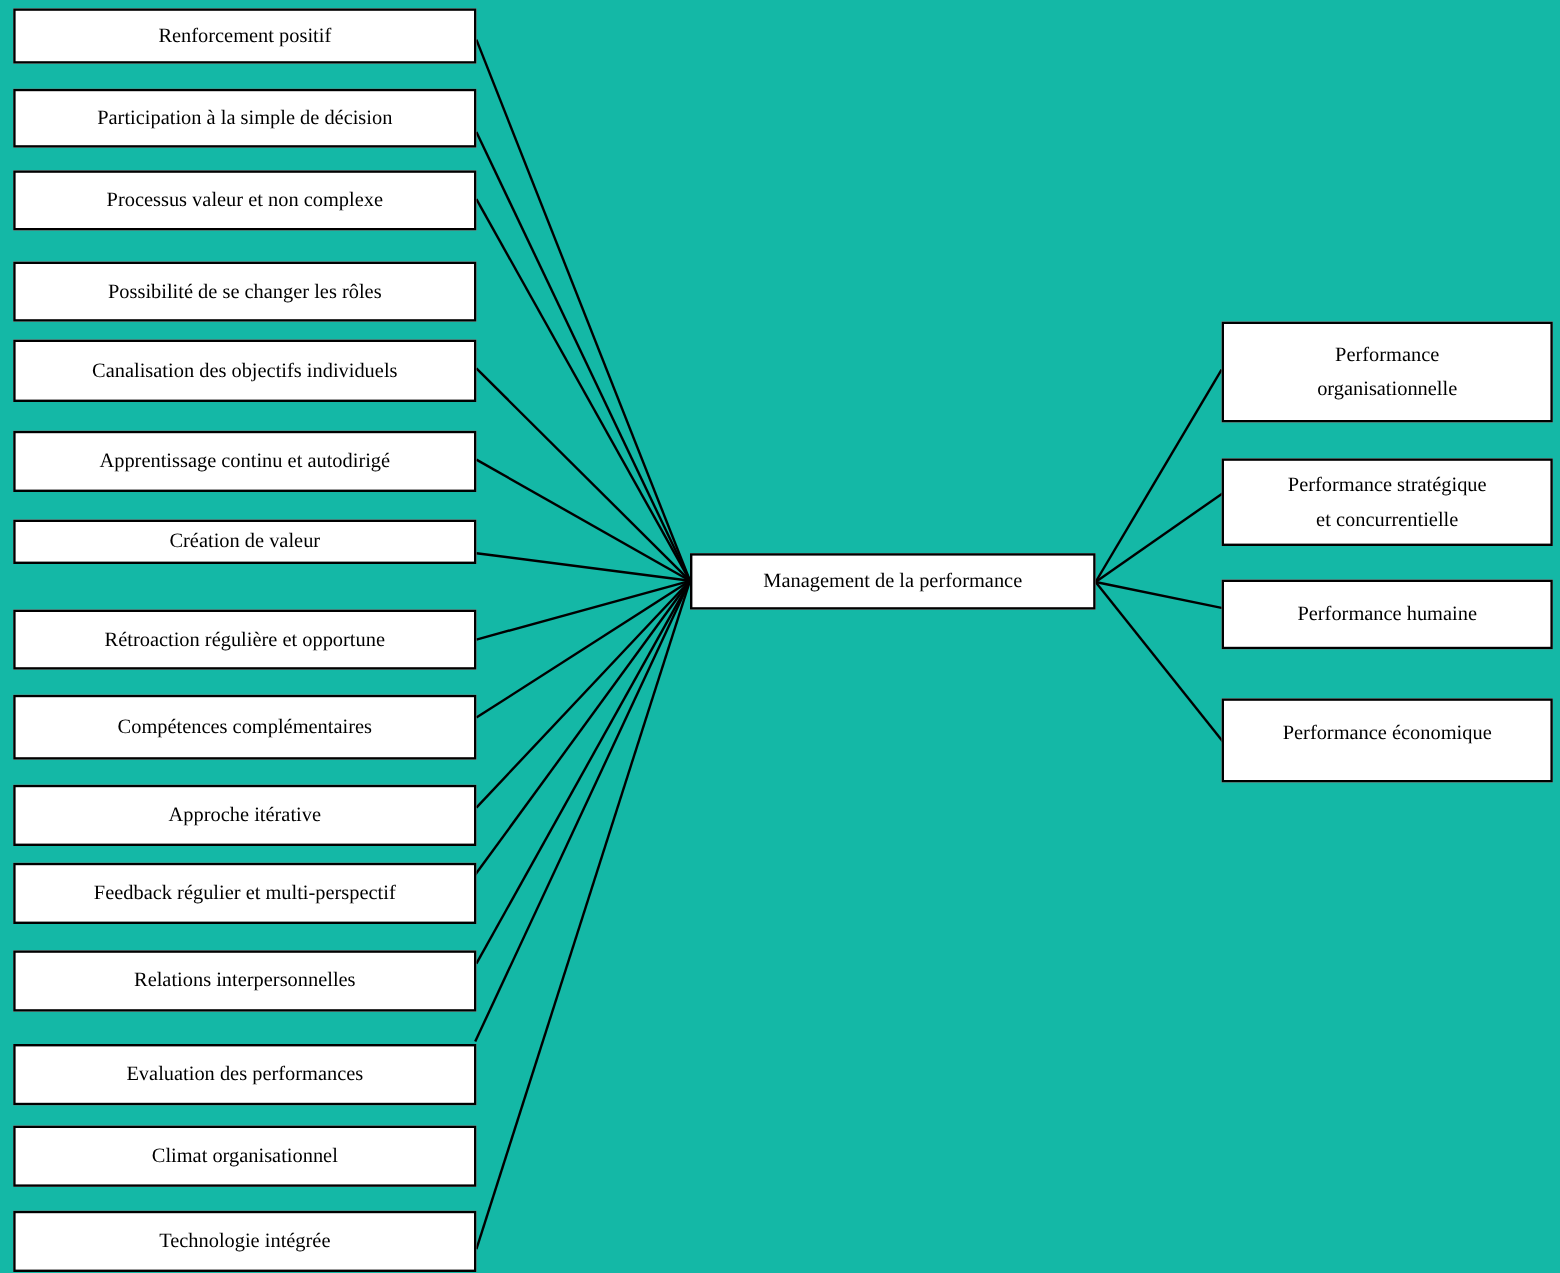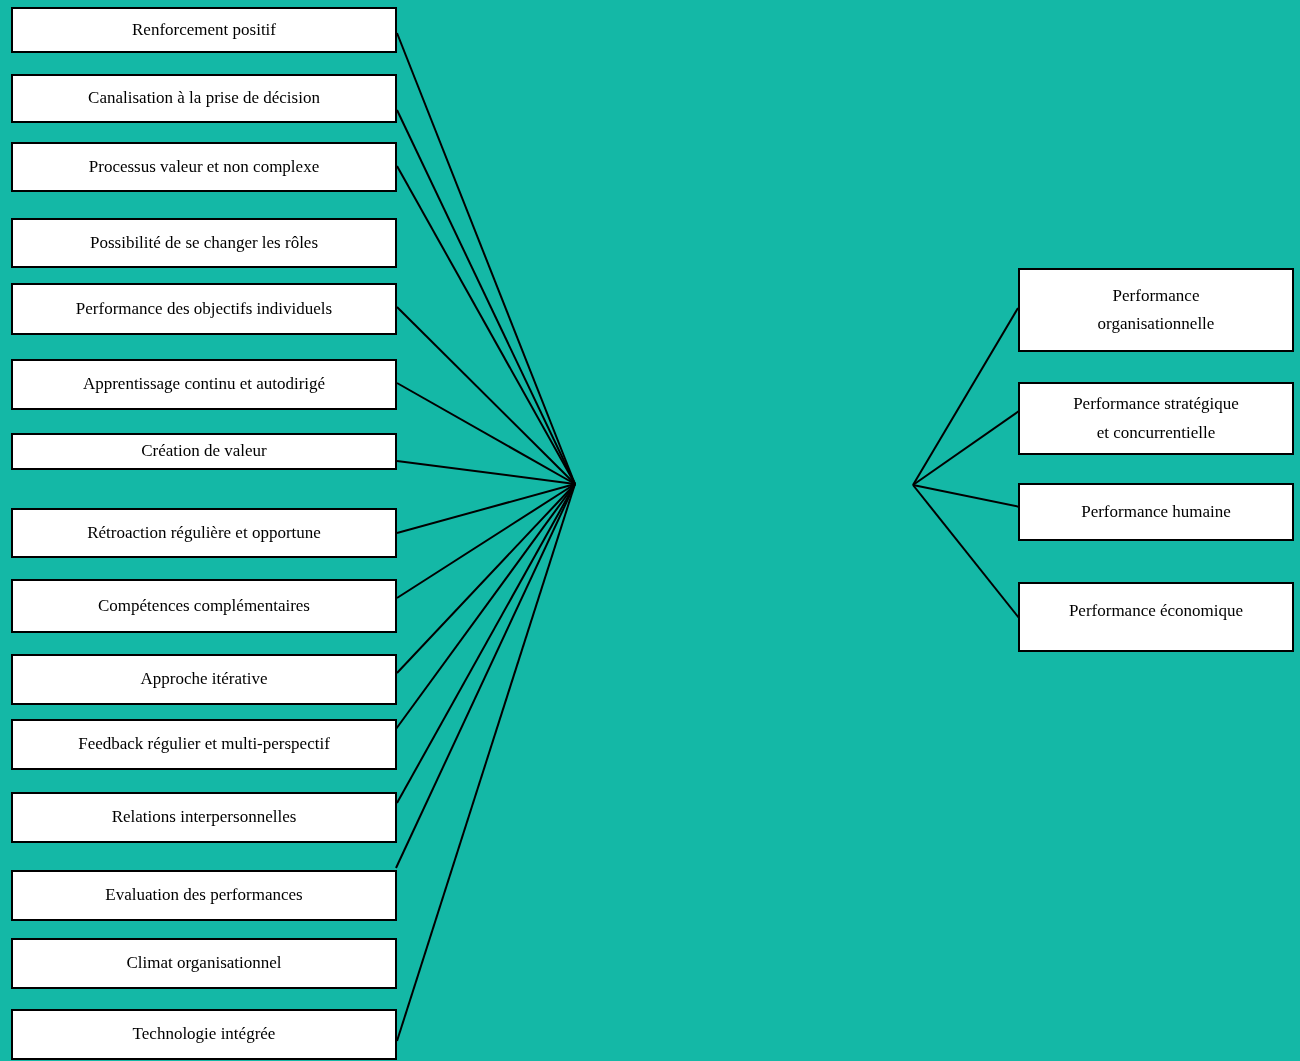--- a/index.html
+++ b/index.html
@@ -97,30 +97,30 @@
       <line x1="913" y1="485" x2="1019" y2="411"></line>
       <line x1="913" y1="485" x2="1020" y2="507"></line>
       <line x1="913" y1="485" x2="1019" y2="618"></line>
     </g>
   </svg>
 
   <div class="box lb lb1">
       <span>Renforcement positif</span>
     </div>
   <div class="box lb lb2">
-      <span>Canalisation à la prise de décision</span>
+      <span>Participation à la simple de décision</span>
     </div>
   <div class="box lb lb3">
       <span>Processus valeur et non complexe</span>
     </div>
   <div class="box lb lb4">
       <span>Possibilité de se changer les rôles</span>
     </div>
   <div class="box lb lb5">
-      <span>Performance des objectifs individuels</span>
+      <span>Canalisation des objectifs individuels</span>
     </div>
   <div class="box lb lb6">
       <span>Apprentissage continu et autodirigé</span>
     </div>
   <div class="box lb lb7">
       <span>Création de valeur</span>
     </div>
   <div class="box lb lb8">
       <span>Rétroaction régulière et opportune</span>
     </div>
@@ -139,20 +139,23 @@
   <div class="box lb lb14">
       <span>Climat organisationnel</span>
     </div>
   <div class="box lb lb13">
       <span>Evaluation des performances</span>
     </div>
   <div class="box lb lb15">
       <span>Technologie intégrée</span>
     </div>
 
+  <div class="box center-box">
+    <span>Management de la performance</span>
+  </div>
 
   <div class="box rb rb1">
     <span>
       <span>Performance</span><br>
       <span>organisationnelle</span>
     </span>
   </div>
   <div class="box rb rb2">
     <span>
       <span>Performance stratégique</span><br>

